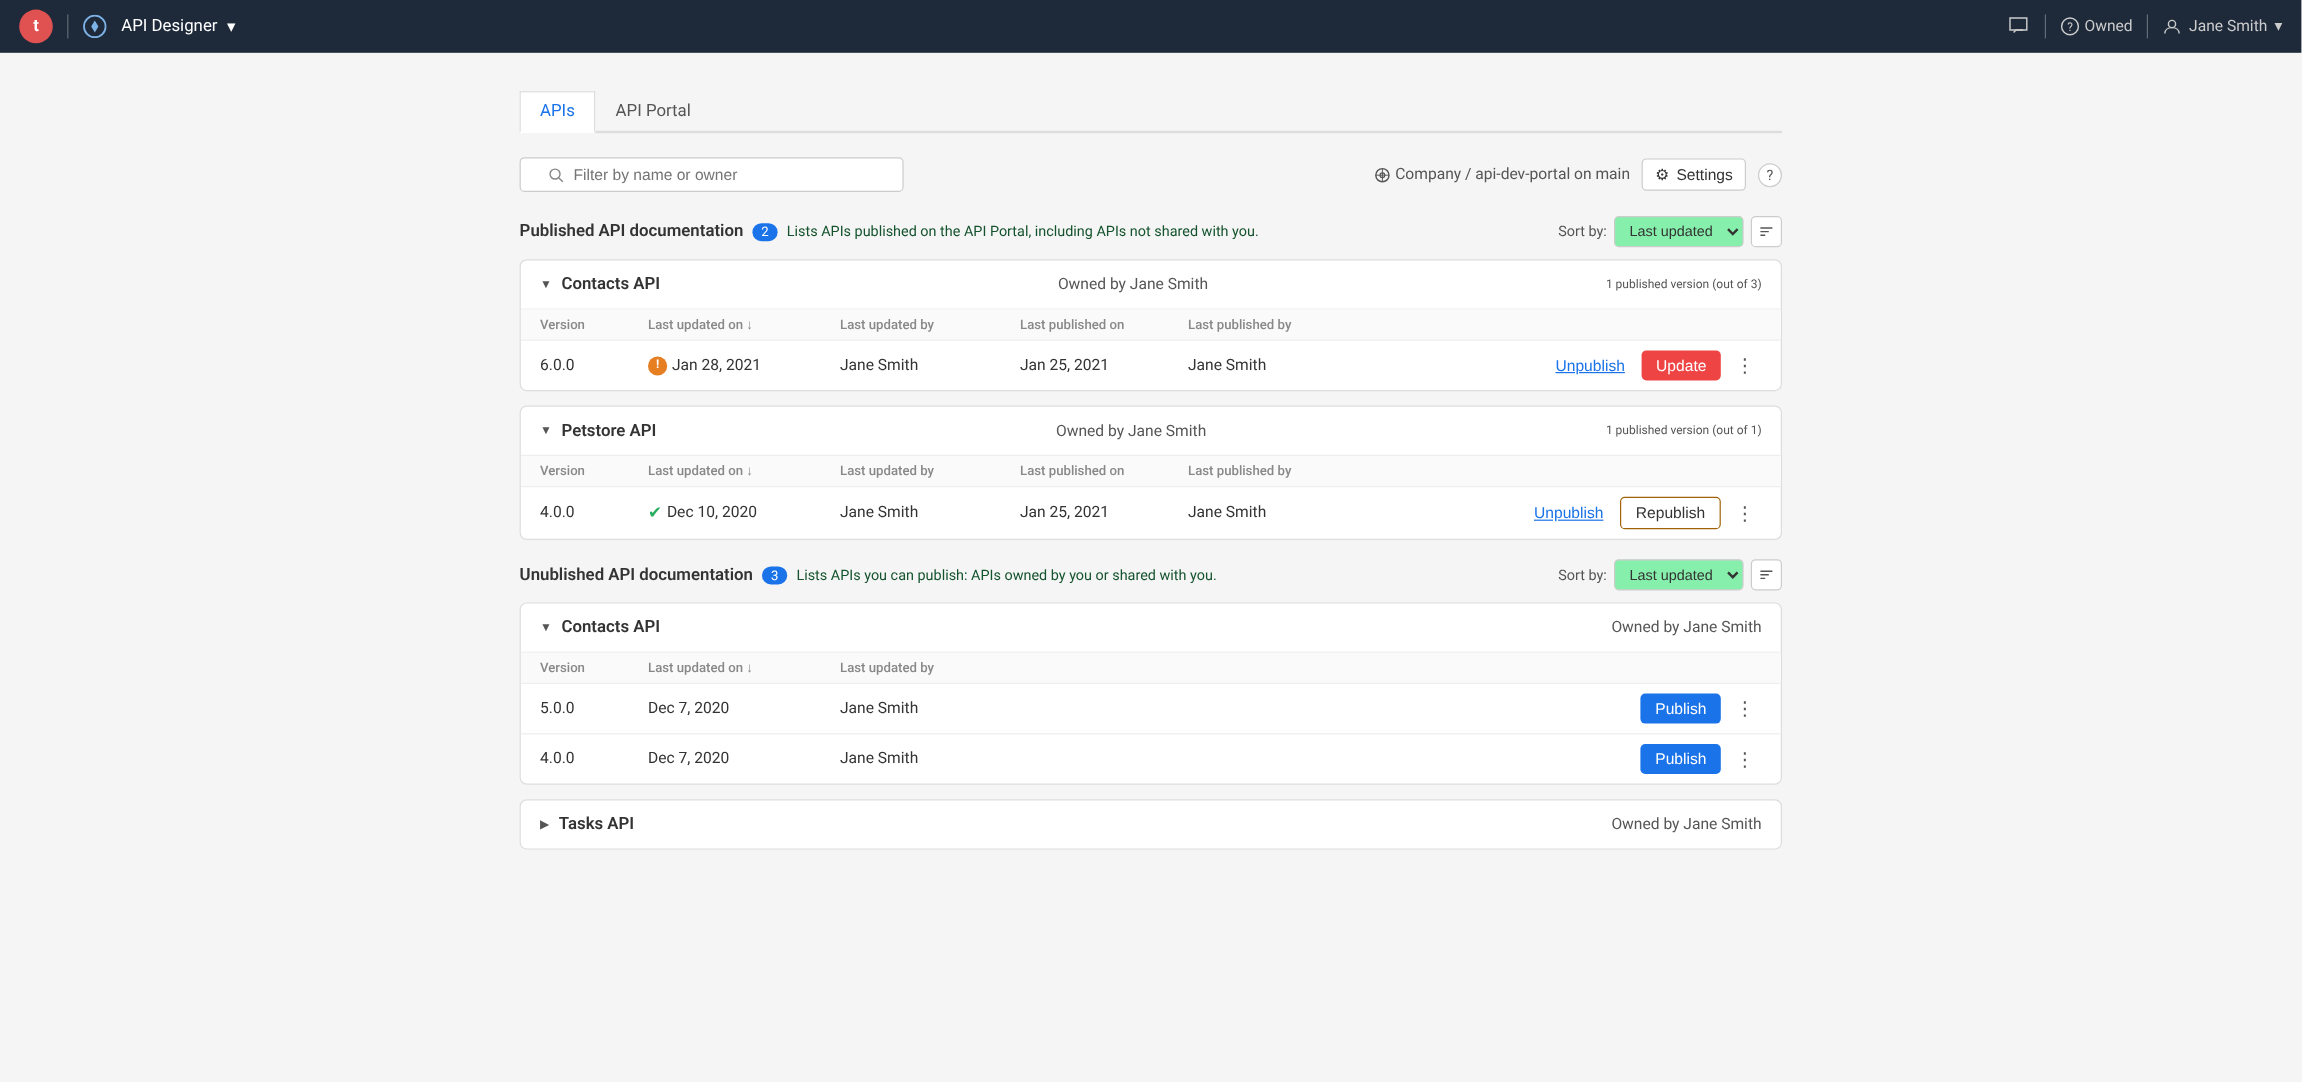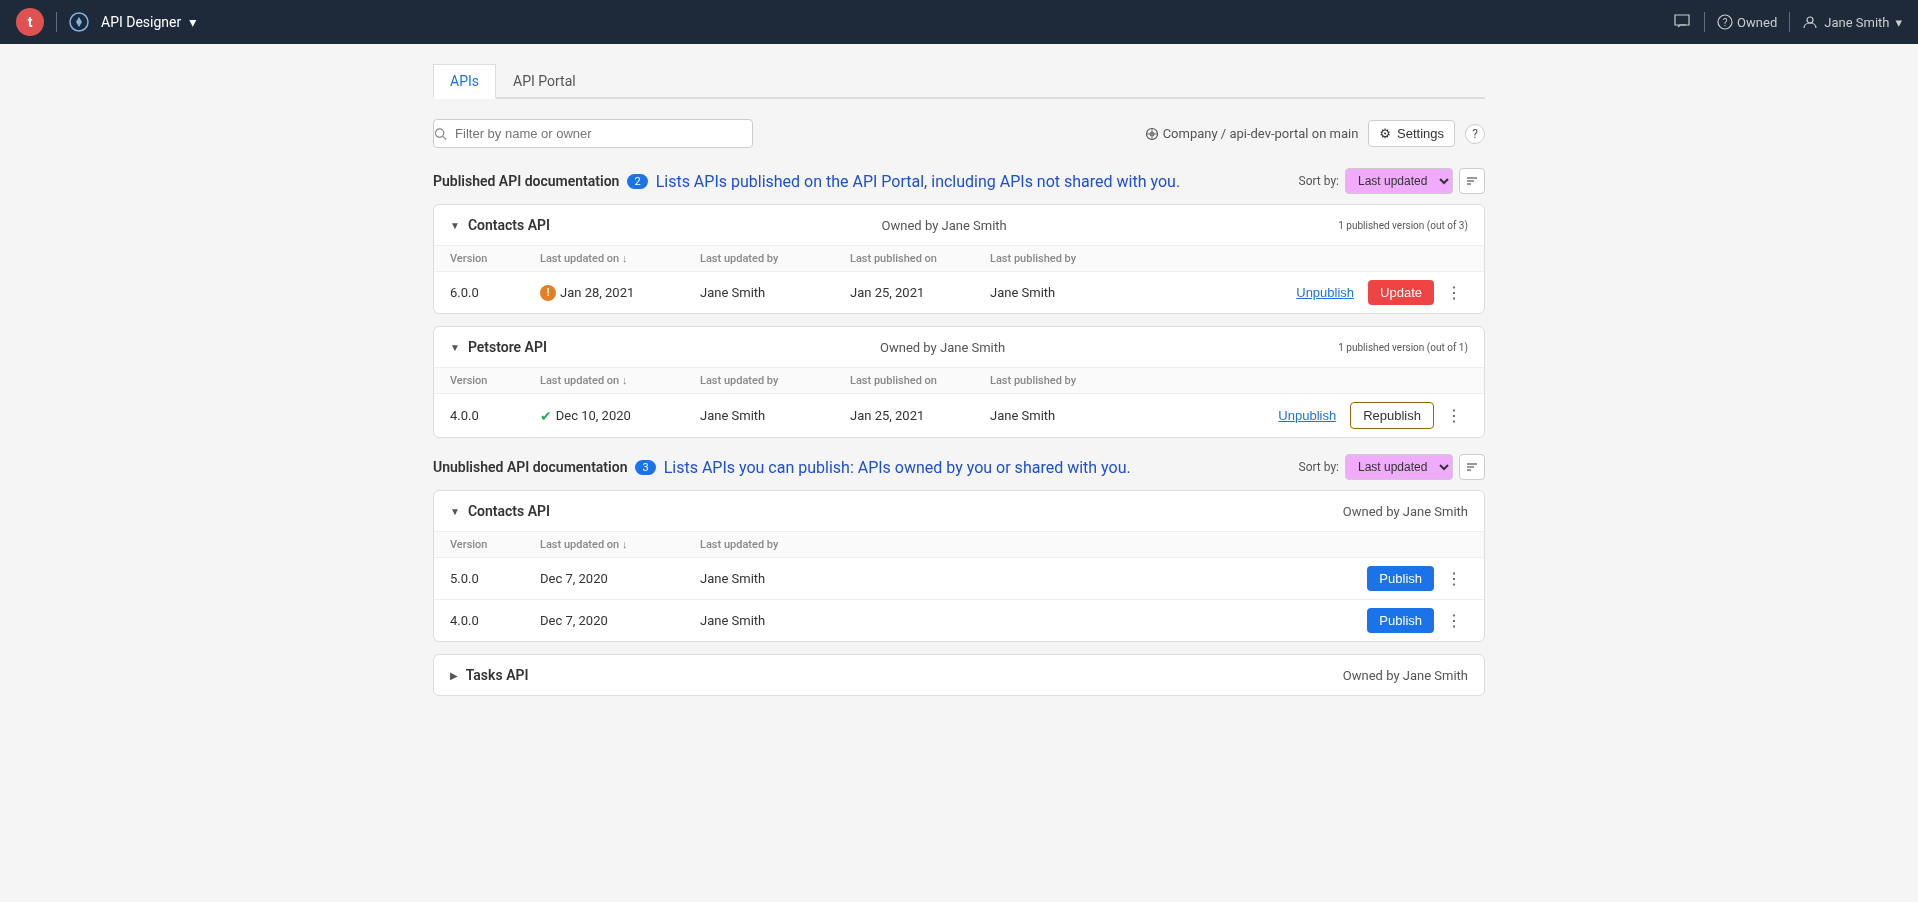--- a/index.html
+++ b/index.html
@@ -33,21 +33,21 @@
     .topnav-right .help-link {
       display: flex; align-items: center; gap: 4px; color: #ccc; cursor: pointer;
     }
     .topnav-right .user-info {
       display: flex; align-items: center; gap: 6px; cursor: pointer; color: #ccc;
     }
 
     
     .main-content {
       max-width: 1100px;
-      margin: 0 auto;
+      margin: 12px auto;
       padding: 20px 24px;
     }
 
     
     .tabs {
       display: flex;
       border-bottom: 2px solid #ddd;
       margin-bottom: 20px;
     }
     .tab {
@@ -71,21 +71,21 @@
     .toolbar {
       display: flex;
       align-items: center;
       gap: 12px;
       margin-bottom: 20px;
     }
     .search-box {
       display: flex; align-items: center;
       border: 1px solid #ccc;
       border-radius: 4px;
-      padding: 6px 0;
+      padding: 6px 23px;
       background: #fff;
       width: 320px;
       gap: 8px;
     }
     .search-box input {
       border: none; outline: none; font-size: 13px; width: 100%; color: #888;
     }
     .toolbar-right {
       margin-left: auto;
       display: flex; align-items: center; gap: 10px;
@@ -109,28 +109,28 @@
     
     .section-header {
       display: flex; align-items: center; gap: 8px;
       margin-bottom: 10px;
     }
     .section-title { font-weight: 600; font-size: 14px; }
     .badge {
       background: #1a73e8; color: #fff;
       border-radius: 10px; padding: 1px 7px; font-size: 11px;
     }
-    .section-desc { color: #1d4ed8; font-size: 16px; }
+    .section-desc { color: #14532d; font-size: 12px; }
     .sortby-group {
       display: flex; align-items: center; gap: 6px; margin-left: auto;
     }
     .sortby-label { font-size: 12px; color: #555; }
     .sortby-select {
       border: 1px solid #ccc; border-radius: 4px;
-      padding: 4px 8px; font-size: 12px; background: #f0abfc; cursor: pointer;
+      padding: 4px 8px; font-size: 12px; background: #86efac; cursor: pointer;
       color: #333;
     }
     .sort-icon-btn {
       border: 1px solid #ccc; border-radius: 4px;
       width: 26px; height: 26px;
       display: flex; align-items: center; justify-content: center;
       background: #fff; cursor: pointer; font-size: 13px; color: #555;
     }
 
     

